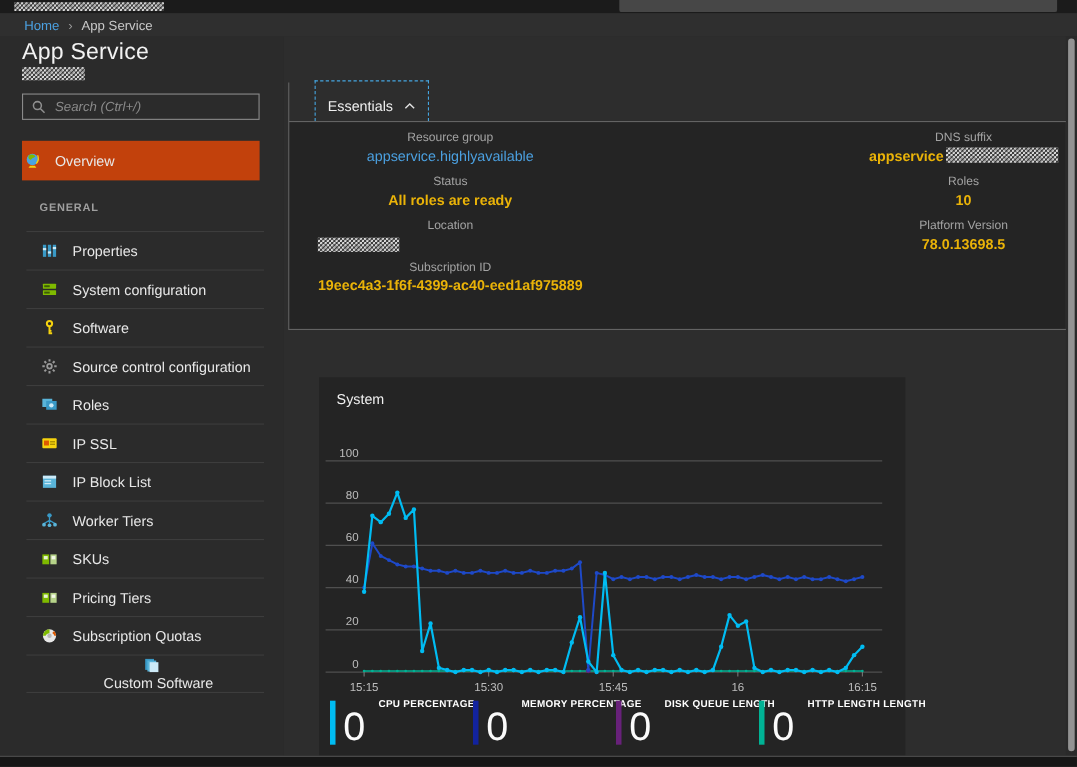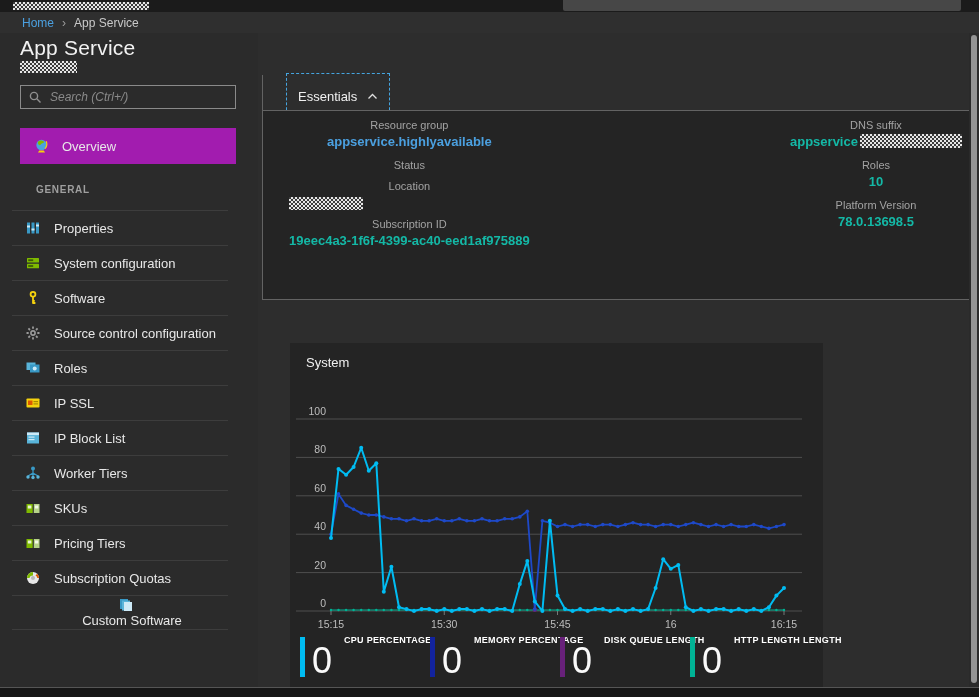--- a/index.html
+++ b/index.html
@@ -27,46 +27,46 @@
   
   .left-col{left:0;top:33px;width:258px;height:655px;background:#2b2b2b;}
   .page-title{left:20px;top:36px;font-size:21px;color:#f2f2f2;letter-spacing:.2px;}
   .title-redacted{left:20px;top:61px;width:57px;height:12px;}
   .searchbox{left:20px;top:85px;width:214px;height:22px;border:1px solid #8a8a8a;
     display:flex;align-items:center;background:transparent;}
   .searchbox svg{margin:0 6px 0 7px;flex:none;}
   .searchbox input{flex:1;background:transparent;border:none;outline:none;
     color:#0ea5e9;font-size:12px;font-style:italic;font-family:"Liberation Sans",sans-serif;width:100%;}
   .searchbox input::placeholder{color:#8a8a8a;font-style:italic;}
-  .overview-item{left:20px;top:128px;width:216px;height:36px;background:#a21caf;
-    display:flex;align-items:center;padding-left:12px;box-sizing:border-box;cursor:pointer;}
+  .overview-item{left:20px;top:128px;width:216px;height:36px;background:#c2410c;
+    display:flex;align-items:center;box-sizing:border-box;cursor:pointer;}
   .overview-item .mi-label{margin-left:12px;}
   .section-label{left:36px;top:184px;font-size:10px;font-weight:bold;color:#9f9f9f;letter-spacing:.7px;}
-  .menu{left:12px;top:210px;width:216px;}
+  .menu{left:24px;top:210px;width:216px;}
   .menu-item{height:35px;border-top:1px solid #3d3d3d;display:flex;align-items:center;
     padding-left:12px;box-sizing:border-box;cursor:pointer;}
   .menu-item:last-child{border-bottom:1px solid #3d3d3d;flex-direction:column;}
   .mi-icon{width:18px;height:17px;flex:none;display:flex;align-items:center;justify-content:center;}
   .mi-label{margin-left:12px;font-size:13px;color:#e8e8e8;white-space:nowrap;}
   
   .main-col{left:258px;top:33px;width:721px;height:655px;background:#2d2d2d;}
   .essentials-toggle{left:286px;top:73px;height:47px;border:1px dashed #45a5e0;
     display:flex;align-items:center;padding:0 11px;box-sizing:border-box;cursor:pointer;background:transparent;}
   .essentials-toggle .lbl{color:#f0f0f0;font-size:13px;}
   .essentials-toggle svg{margin-left:10px;}
   .ess-left-border{left:262px;top:75px;width:1px;height:35px;background:#636363;}
   .ess-panel{left:262px;top:110px;width:708px;height:190px;background:#242424;
     border:1px solid #636363;box-sizing:border-box;}
   .ess-col{position:absolute;top:7px;}
   .ess-col.l{left:26px;}
   .ess-col.r{left:527px;}
   .ess-row{margin-bottom:7px;text-align:center;}
   .ess-label{font-size:11px;color:#a3a3a3;line-height:14px;}
-  .ess-value{font-size:13px;color:#14b8a6;font-weight:bold;line-height:18px;margin-top:1px;}
-  .ess-value.link{color:#4ba0e0;font-weight:bold;cursor:pointer;}
+  .ess-value{font-size:13px;color:#eab308;font-weight:bold;line-height:18px;margin-top:1px;}
+  .ess-value.link{color:#4ba0e0;font-weight:normal;cursor:pointer;}
   .loc-redacted{width:74px;height:13px;margin-top:4px;}
   .dns-redacted{display:inline-block;width:102px;height:14px;vertical-align:-2px;margin-left:2px;}
   
   .chart-panel{left:290px;top:343px;width:533px;height:344px;background:#242424;cursor:pointer;}
   .chart-title{position:absolute;left:16px;top:12px;font-size:13px;color:#f0f0f0;}
   #chart-svg{position:absolute;left:0;top:0;}
   .ax{fill:#bdbdbd;font-size:10.5px;font-family:"Liberation Sans",sans-serif;}
   .tiles{position:absolute;left:10px;top:292px;width:523px;display:flex;}
   .tile{width:130px;flex:none;display:flex;cursor:pointer;}
   .tile-bar{width:5px;height:40px;flex:none;margin-right:7px;margin-top:2px;}
@@ -269,20 +269,21 @@
 </div>
 
 <div class="abs ess-panel">
   <div class="ess-col l">
     <div class="ess-row">
       <div class="ess-label">Resource group</div>
       <div class="ess-value link">appservice.highlyavailable</div>
     </div>
     <div class="ess-row">
       <div class="ess-label">Status</div>
+      <div class="ess-value">All roles are ready</div>
     </div>
     <div class="ess-row">
       <div class="ess-label">Location</div>
       <div class="loc-redacted redacted"></div>
     </div>
     <div class="ess-row">
       <div class="ess-label">Subscription ID</div>
       <div class="ess-value">19eec4a3-1f6f-4399-ac40-eed1af975889</div>
     </div>
   </div>

